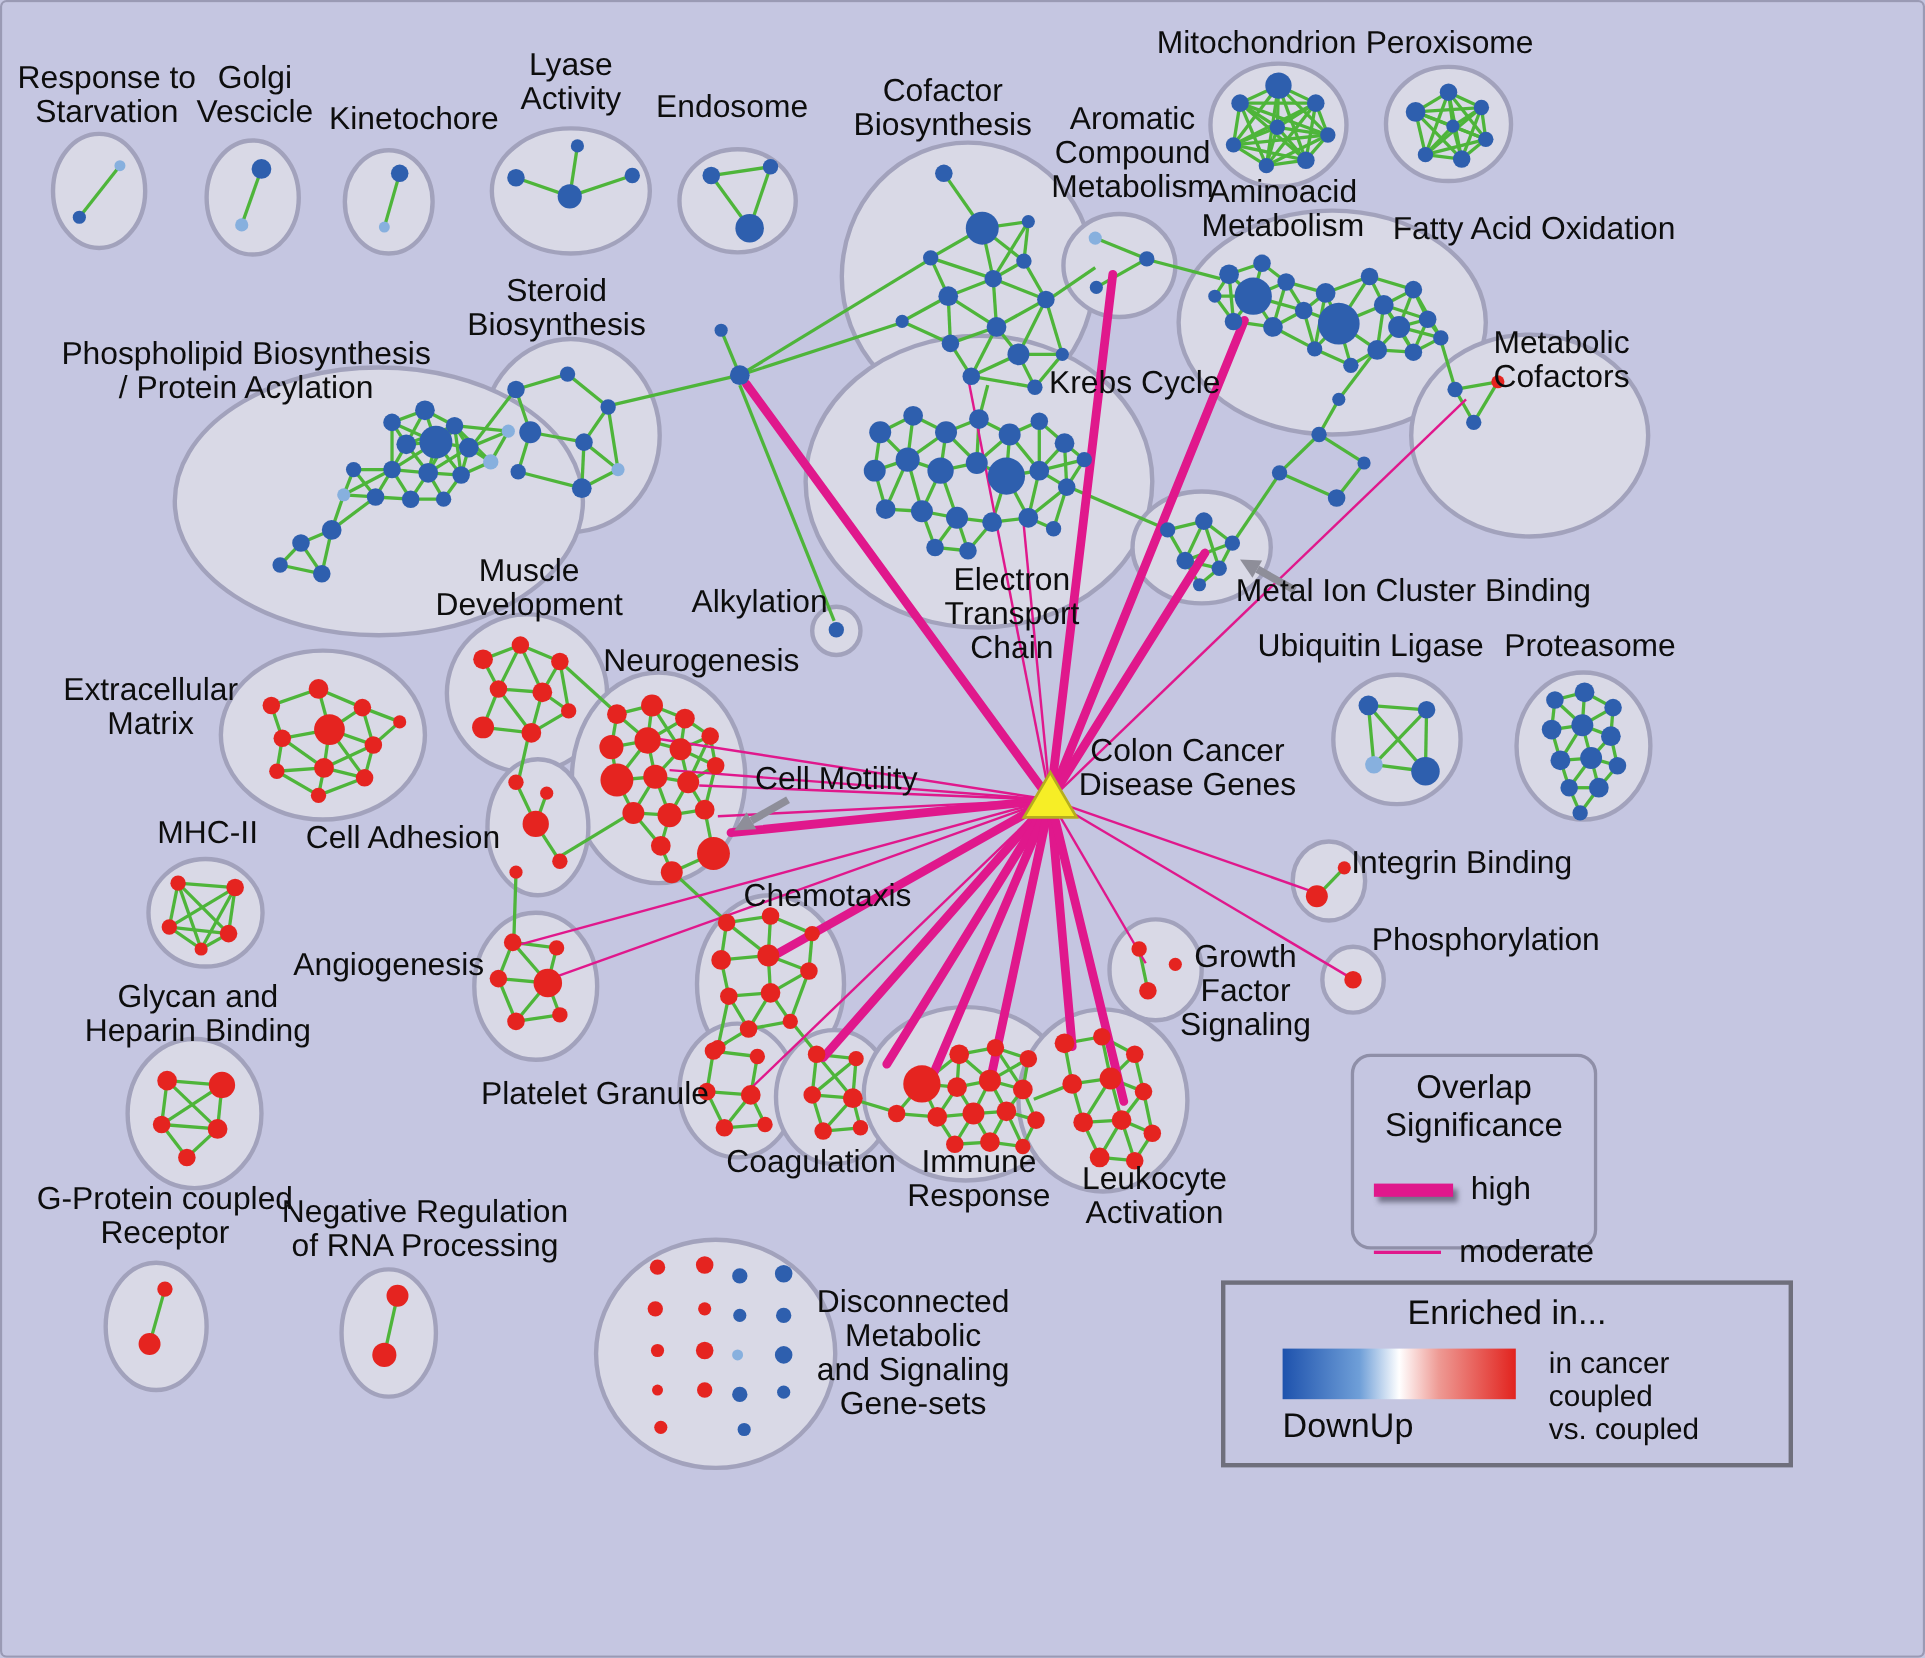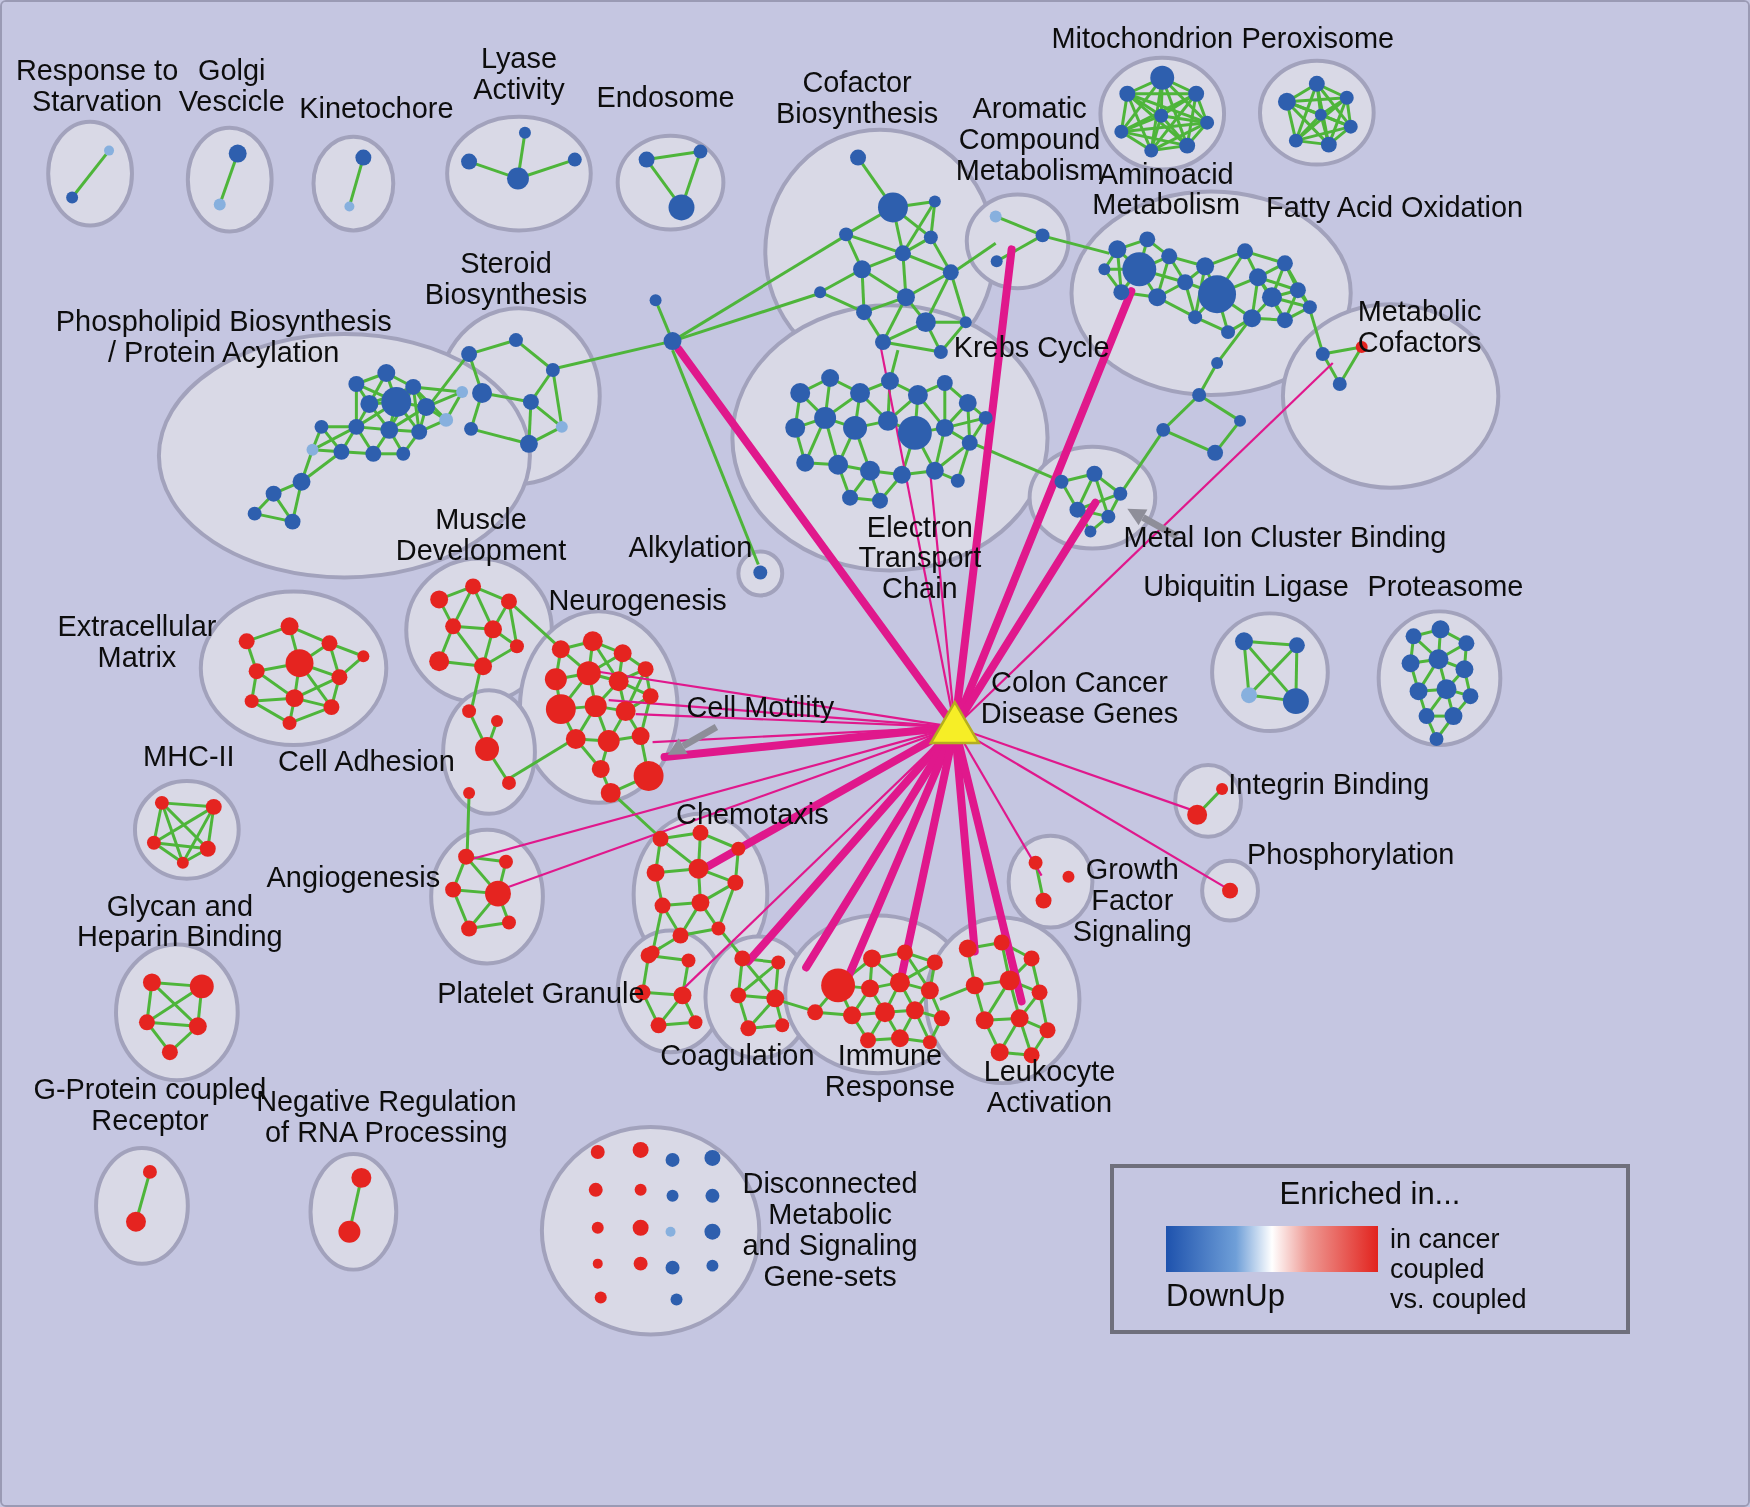--- a/index.html
+++ b/index.html
@@ -16,21 +16,21 @@
   .swatch-high{width:72px;height:12px;background:#e0188c;box-shadow:4px 5px 5px rgba(105,105,128,.9);}
   .swatch-moderate{width:72px;height:3px;background:#e0188c;}
   .legend-enriched{left:1108px;top:1162px;width:520px;height:170px;
                    border:4px solid #6f6f7c;box-sizing:border-box;}
   .le-title{text-align:center;font-size:31px;margin-top:8px;}
   .le-body{display:flex;margin-top:14px;}
   .grad-col{margin-left:52px;}
   .gradient-bar{width:212px;height:46px;
     background:linear-gradient(to right,#1e52ad,#6f9fd8 33%,#ffffff 50%,#ee9a94 67%,#e2231e);}
   .grad-labels{display:flex;width:212px;font-size:31px;margin-top:6px;}
-  .le-note{font-size:27px;line-height:30px;margin-left:12px;margin-top:-2px;}
+  .le-note{font-size:27px;line-height:30px;margin-left:30px;margin-top:-2px;}
 </style>
 </head>
 <body>
 
 <div class="stage">
   <svg id="net" class="net" viewBox="0 0 1750 1507">
       <rect x="0" y="0" width="1750" height="1507" fill="#c5c6e1"></rect>
       <g>
         <ellipse cx="88" cy="172" rx="42" ry="52" fill="#d9d9e6" stroke="#a2a2bc" stroke-width="4"></ellipse>
         <ellipse cx="228" cy="178" rx="42" ry="52" fill="#d9d9e6" stroke="#a2a2bc" stroke-width="4"></ellipse>
@@ -942,20 +942,34 @@
         <text x="540" y="1004" text-anchor="middle" font-size="29" fill="#0d0d0d"><tspan x="540" dy="0">Platelet Granule</tspan></text>
         <text x="737" y="1066" text-anchor="middle" font-size="29" fill="#0d0d0d"><tspan x="737" dy="0">Coagulation</tspan></text>
         <text x="890" y="1066" text-anchor="middle" font-size="29" fill="#0d0d0d"><tspan x="890" dy="0">Immune</tspan><tspan x="890" dy="31">Response</tspan></text>
         <text x="1050" y="1082" text-anchor="middle" font-size="29" fill="#0d0d0d"><tspan x="1050" dy="0">Leukocyte</tspan><tspan x="1050" dy="31">Activation</tspan></text>
         <text x="148" y="1100" text-anchor="middle" font-size="29" fill="#0d0d0d"><tspan x="148" dy="0">G-Protein coupled</tspan><tspan x="148" dy="31">Receptor</tspan></text>
         <text x="385" y="1112" text-anchor="middle" font-size="29" fill="#0d0d0d"><tspan x="385" dy="0">Negative Regulation</tspan><tspan x="385" dy="31">of RNA Processing</tspan></text>
         <text x="830" y="1194" text-anchor="middle" font-size="29" fill="#0d0d0d"><tspan x="830" dy="0">Disconnected</tspan><tspan x="830" dy="31">Metabolic</tspan><tspan x="830" dy="31">and Signaling</tspan><tspan x="830" dy="31">Gene-sets</tspan></text>
       </g>
     </svg>
 
+  <div class="legend legend-overlap">
+    <div class="lo-title">
+      <div>Overlap</div>
+      <div>Significance</div>
+    </div>
+    <div class="lo-row">
+      <span class="swatch-high"></span>
+      <span>high</span>
+    </div>
+    <div class="lo-row">
+      <span class="swatch-moderate"></span>
+      <span>moderate</span>
+    </div>
+  </div>
 
   <div class="legend legend-enriched">
     <div class="le-title">Enriched in...</div>
     <div class="le-body">
       <div class="grad-col">
         <div class="gradient-bar"></div>
         <div class="grad-labels">
           <span>Down</span>
           <span>Up</span>
         </div>

